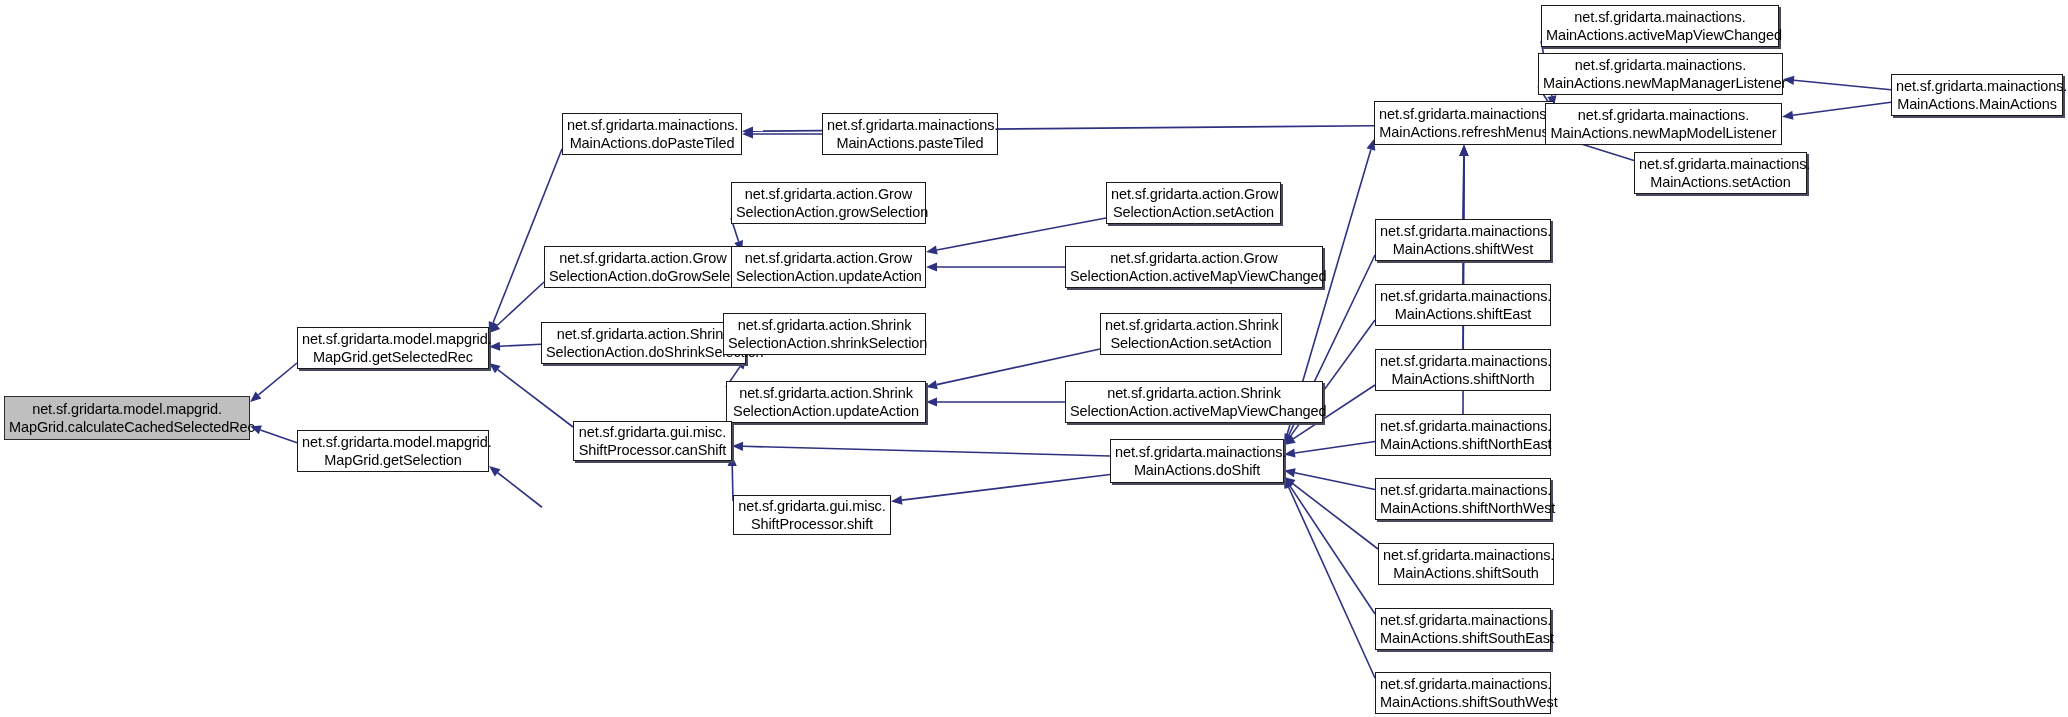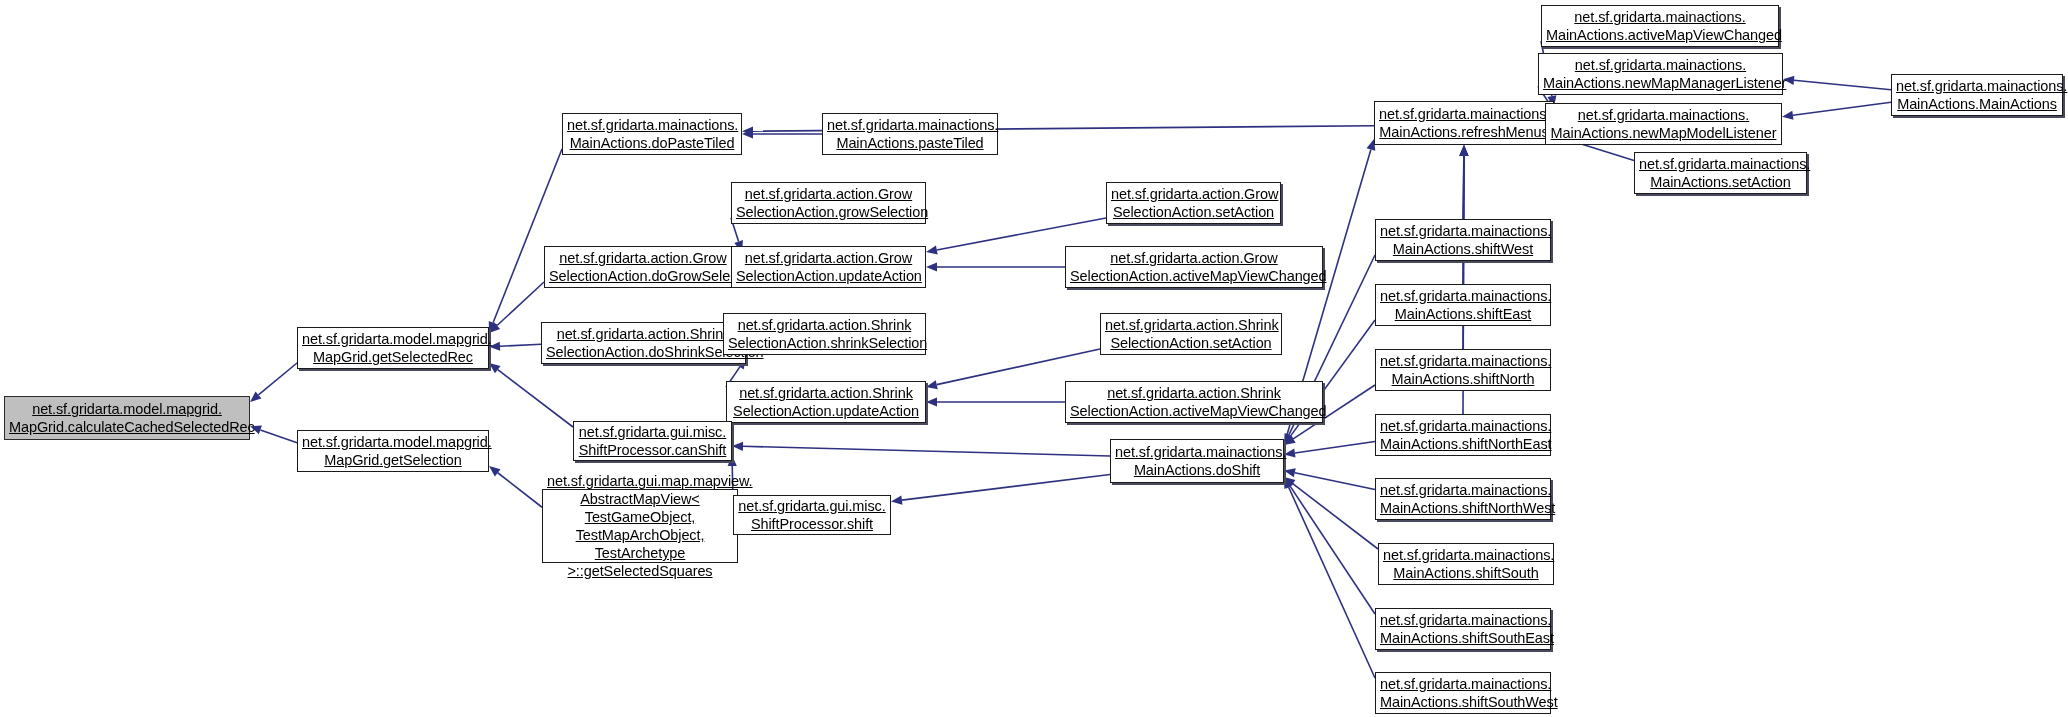--- a/index.html
+++ b/index.html
@@ -46,21 +46,20 @@
   .node.root {
     background: #bfbfbf;
     border-color: #2b2b2b;
   }
   .node.shadow {
     box-shadow: 2px 2px 0 0 #4a4a5e;
   }
   .node-label {
     display: block;
     width: 100%;
-    text-decoration: underline;
   }
 </style>
 </head>
 <body>
 
 <div id="graph">
   <svg id="edges" viewBox="0 0 2068 717" xmlns="http://www.w3.org/2000/svg">
       <line x1="297" y1="363" x2="258.4651786354311" y2="394.9757028344295" stroke="#2e3180" stroke-width="1.6"></line>
       <polygon points="250,402 255.52774527528342,391.43571904143107 261.4026119955787,398.51568662742795" fill="#2e3180"></polygon>
       <line x1="297" y1="442.75" x2="260.3789944815653" y2="429.8936895520389" stroke="#2e3180" stroke-width="1.6"></line>
@@ -165,24 +164,20 @@
     <div class="node" style="left: 723px; top: 313px; width: 203px; height: 42px;"><span class="node-label">net.sf.gridarta.action.Shrink
 SelectionAction.shrinkSelection</span></div>
     <div class="node shadow" style="left: 726px; top: 381px; width: 200px; height: 42px;"><span class="node-label">net.sf.gridarta.action.Shrink
 SelectionAction.updateAction</span></div>
     <div class="node" style="left: 1100px; top: 313px; width: 182px; height: 42px;"><span class="node-label">net.sf.gridarta.action.Shrink
 SelectionAction.setAction</span></div>
     <div class="node shadow" style="left: 1065px; top: 381px; width: 258px; height: 42px;"><span class="node-label">net.sf.gridarta.action.Shrink
 SelectionAction.activeMapViewChanged</span></div>
     <div class="node shadow" style="left: 573px; top: 421px; width: 159px; height: 40px;"><span class="node-label">net.sf.gridarta.gui.misc.
 ShiftProcessor.canShift</span></div>
-    <div class="node" style="left: 542px; top: 489px; width: 196px; height: 74px;"><span class="node-label">net.sf.gridarta.gui.map.mapview.
-AbstractMapView&lt; TestGameObject,
-TestMapArchObject, TestArchetype
-&gt;::getSelectedSquares</span></div>
     <div class="node" style="left: 733px; top: 495px; width: 158px; height: 40px;"><span class="node-label">net.sf.gridarta.gui.misc.
 ShiftProcessor.shift</span></div>
     <div class="node shadow" style="left: 1110px; top: 439px; width: 174px; height: 44px;"><span class="node-label">net.sf.gridarta.mainactions.
 MainActions.doShift</span></div>
     <div class="node" style="left: 1374px; top: 101px; width: 180px; height: 44px;"><span class="node-label">net.sf.gridarta.mainactions.
 MainActions.refreshMenus</span></div>
     <div class="node shadow" style="left: 1541px; top: 5px; width: 238px; height: 42px;"><span class="node-label">net.sf.gridarta.mainactions.
 MainActions.activeMapViewChanged</span></div>
     <div class="node" style="left: 1538px; top: 53px; width: 245px; height: 42px;"><span class="node-label">net.sf.gridarta.mainactions.
 MainActions.newMapManagerListener</span></div>

